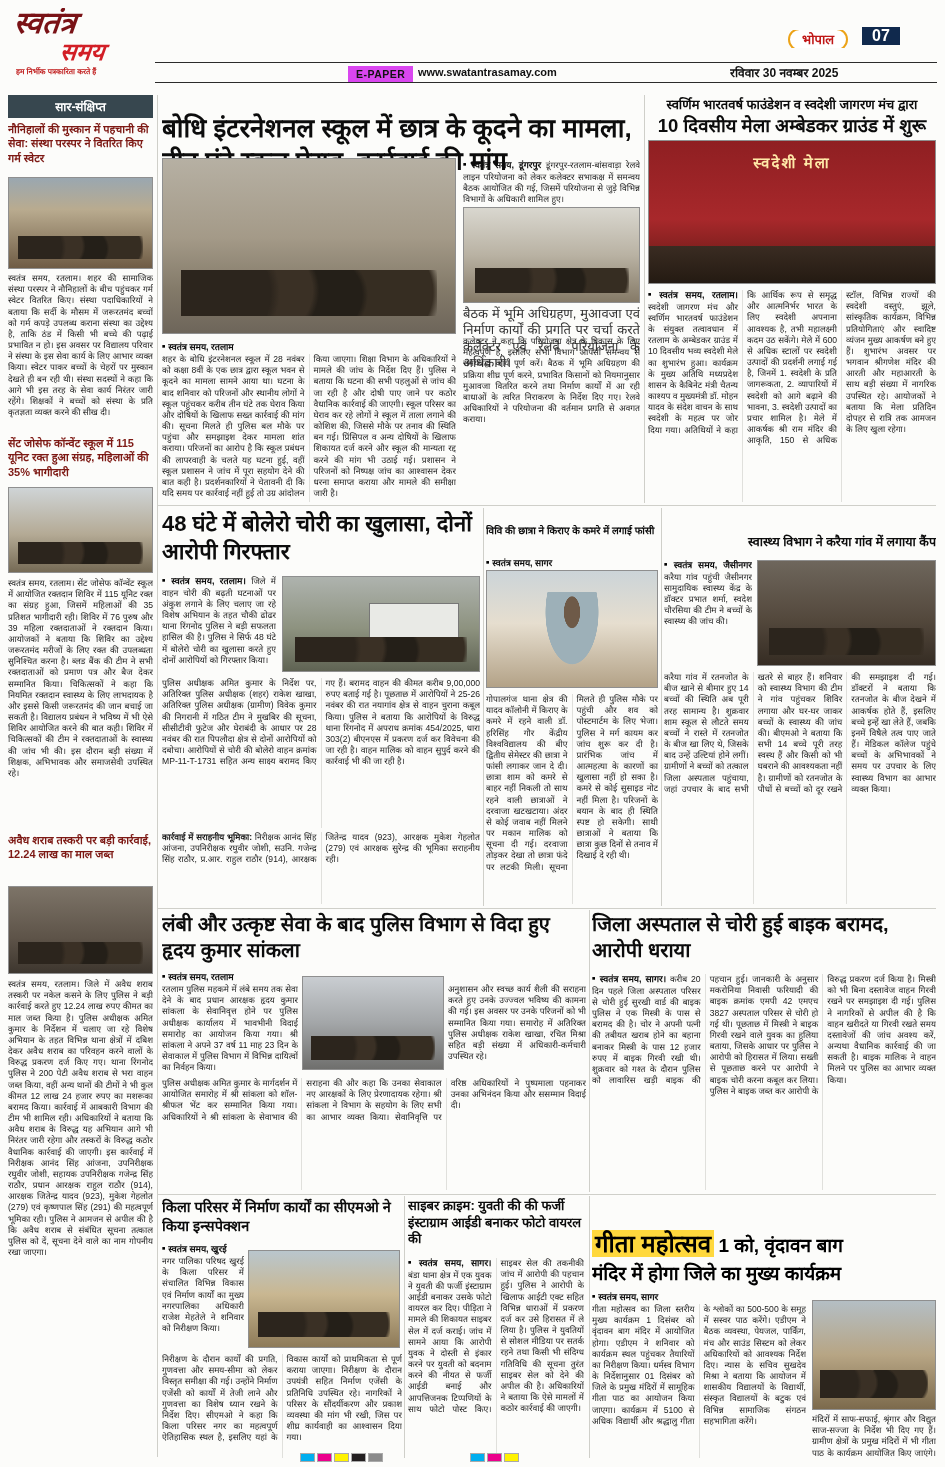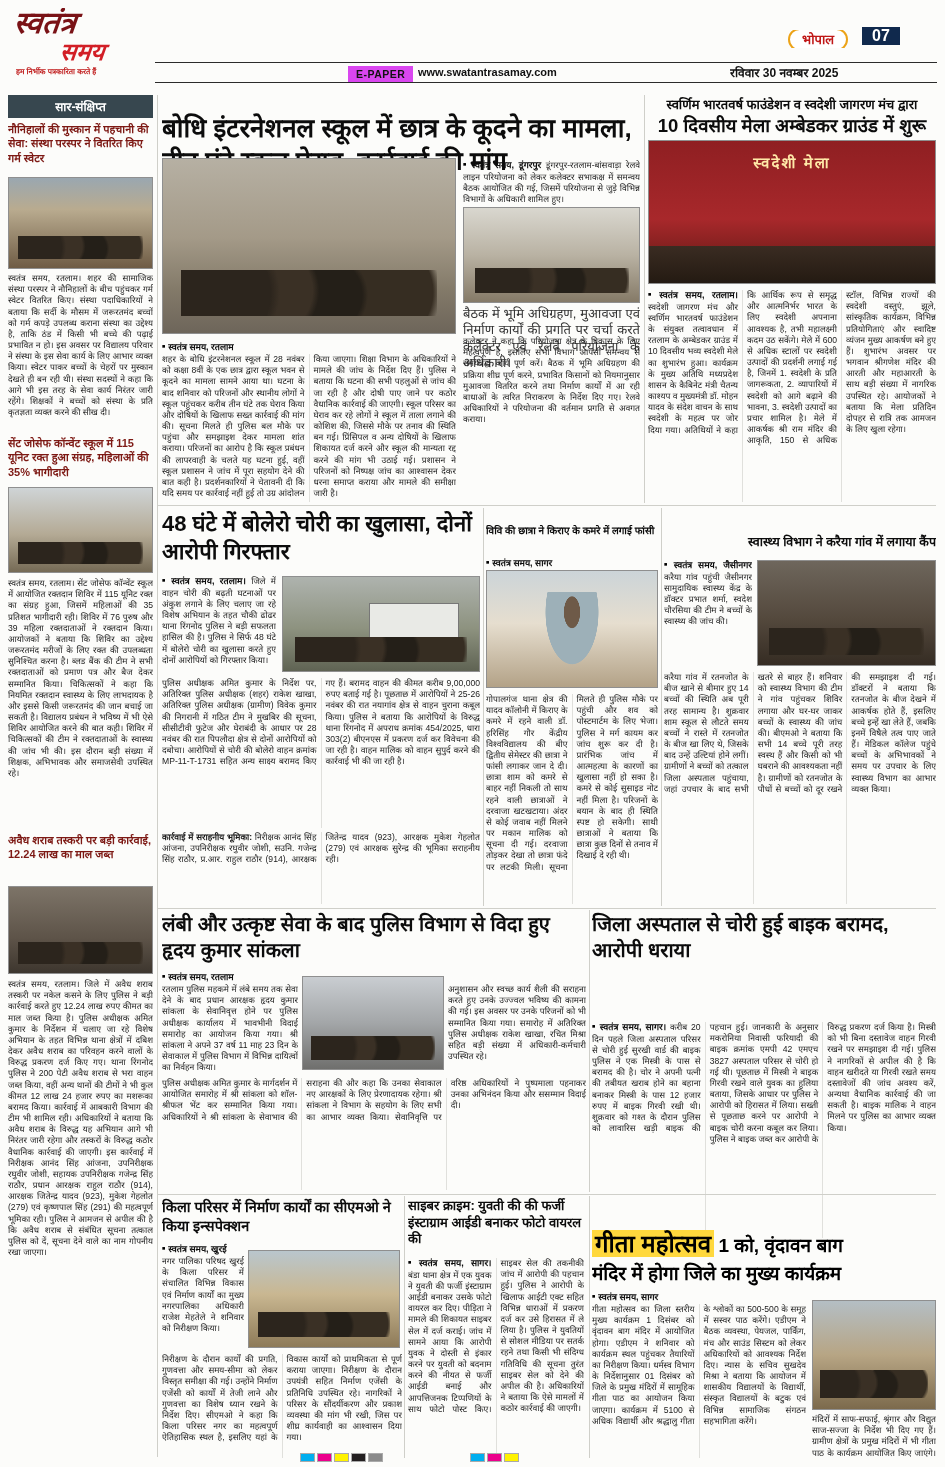--- a/index.html
+++ b/index.html
@@ -169,21 +169,21 @@
   <div class="abs hl" style="left:162px;top:912px;width:424px;height:56px;font-size:20px">लंबी और उत्कृष्ट सेवा के बाद पुलिस विभाग से विदा हुए हृदय कुमार सांकला</div>
   <div class="abs byline" style="left:162px;top:970px;width:200px">स्वतंत्र समय, रतलाम</div>
   <div class="abs body-text" style="left:162px;top:984px;width:136px;height:88px">रतलाम पुलिस महकमे में लंबे समय तक सेवा देने के बाद प्रधान आरक्षक हृदय कुमार सांकला के सेवानिवृत्त होने पर पुलिस अधीक्षक कार्यालय में भावभीनी विदाई समारोह का आयोजन किया गया। श्री सांकला ने अपने 37 वर्ष 11 माह 23 दिन के सेवाकाल में पुलिस विभाग में विभिन्न दायित्वों का निर्वहन किया।</div>
   <div class="photo ph-farewell" style="left:302px;top:976px;width:142px;height:94px">
       <div class="ph-dots"></div>
     </div>
   <div class="abs body-text" style="left:448px;top:984px;width:138px;height:88px">अनुशासन और स्वच्छ कार्य शैली की सराहना करते हुए उनके उज्ज्वल भविष्य की कामना की गई। इस अवसर पर उनके परिजनों को भी सम्मानित किया गया। समारोह में अतिरिक्त पुलिस अधीक्षक राकेश खाखा, रचित मिश्रा सहित बड़ी संख्या में अधिकारी-कर्मचारी उपस्थित रहे।</div>
   <div class="abs body-text cols3" style="left:162px;top:1078px;width:424px;height:112px">पुलिस अधीक्षक अमित कुमार के मार्गदर्शन में आयोजित समारोह में श्री सांकला को शॉल-श्रीफल भेंट कर सम्मानित किया गया। अधिकारियों ने श्री सांकला के सेवाभाव की सराहना की और कहा कि उनका सेवाकाल नए आरक्षकों के लिए प्रेरणादायक रहेगा। श्री सांकला ने विभाग के सहयोग के लिए सभी का आभार व्यक्त किया। सेवानिवृत्ति पर वरिष्ठ अधिकारियों ने पुष्पमाला पहनाकर उनका अभिनंदन किया और ससम्मान विदाई दी।</div>
 
   <div class="abs hl" style="left:592px;top:912px;width:344px;height:56px;font-size:20px">जिला अस्पताल से चोरी हुई बाइक बरामद, आरोपी धराया</div>
-  <div class="abs body-text cols3" style="left:592px;top:1022px;width:344px;height:216px">
+  <div class="abs body-text cols3" style="left:592px;top:974px;width:344px;height:216px">
     <span class="byline-inline">स्वतंत्र समय, सागर।</span> <span>करीब 20 दिन पहले जिला अस्पताल परिसर से चोरी हुई सुरखी वार्ड की बाइक पुलिस ने एक मिस्त्री के पास से बरामद की है। चोर ने अपनी पत्नी की तबीयत खराब होने का बहाना बनाकर मिस्त्री के पास 12 हजार रुपए में बाइक गिरवी रखी थी। शुक्रवार को गश्त के दौरान पुलिस को लावारिस खड़ी बाइक की पहचान हुई। जानकारी के अनुसार मकरोनिया निवासी फरियादी की बाइक क्रमांक एमपी 42 एमएच 3827 अस्पताल परिसर से चोरी हो गई थी। पूछताछ में मिस्त्री ने बाइक गिरवी रखने वाले युवक का हुलिया बताया, जिसके आधार पर पुलिस ने आरोपी को हिरासत में लिया। सख्ती से पूछताछ करने पर आरोपी ने बाइक चोरी करना कबूल कर लिया। पुलिस ने बाइक जब्त कर आरोपी के विरुद्ध प्रकरण दर्ज किया है। मिस्त्री को भी बिना दस्तावेज वाहन गिरवी रखने पर समझाइश दी गई। पुलिस ने नागरिकों से अपील की है कि वाहन खरीदते या गिरवी रखते समय दस्तावेजों की जांच अवश्य करें, अन्यथा वैधानिक कार्रवाई की जा सकती है। बाइक मालिक ने वाहन मिलने पर पुलिस का आभार व्यक्त किया।</span>
   </div>
 
   <div class="abs hl" style="left:162px;top:1198px;width:240px;height:40px;font-size:14.5px">किला परिसर में निर्माण कार्यों का सीएमओ ने किया इन्सपेक्शन</div>
   <div class="abs byline" style="left:162px;top:1242px;width:160px">स्वतंत्र समय, खुरई</div>
   <div class="abs body-text" style="left:162px;top:1256px;width:82px;height:92px">नगर पालिका परिषद खुरई के किला परिसर में संचालित विभिन्न विकास एवं निर्माण कार्यों का मुख्य नगरपालिका अधिकारी राजेश मेहतेले ने शनिवार को निरीक्षण किया।</div>
   <div class="photo ph-fort" style="left:248px;top:1250px;width:152px;height:98px">
       <div class="ph-dots"></div>
     </div>
   <div class="abs body-text cols2" style="left:162px;top:1354px;width:240px;height:104px">निरीक्षण के दौरान कार्यों की प्रगति, गुणवत्ता और समय-सीमा को लेकर विस्तृत समीक्षा की गई। उन्होंने निर्माण एजेंसी को कार्यों में तेजी लाने और गुणवत्ता का विशेष ध्यान रखने के निर्देश दिए। सीएमओ ने कहा कि किला परिसर नगर का महत्वपूर्ण ऐतिहासिक स्थल है, इसलिए यहां के विकास कार्यों को प्राथमिकता से पूर्ण कराया जाएगा। निरीक्षण के दौरान उपयंत्री सहित निर्माण एजेंसी के प्रतिनिधि उपस्थित रहे। नागरिकों ने परिसर के सौंदर्यीकरण और प्रकाश व्यवस्था की मांग भी रखी, जिस पर शीघ्र कार्यवाही का आश्वासन दिया गया।</div>

